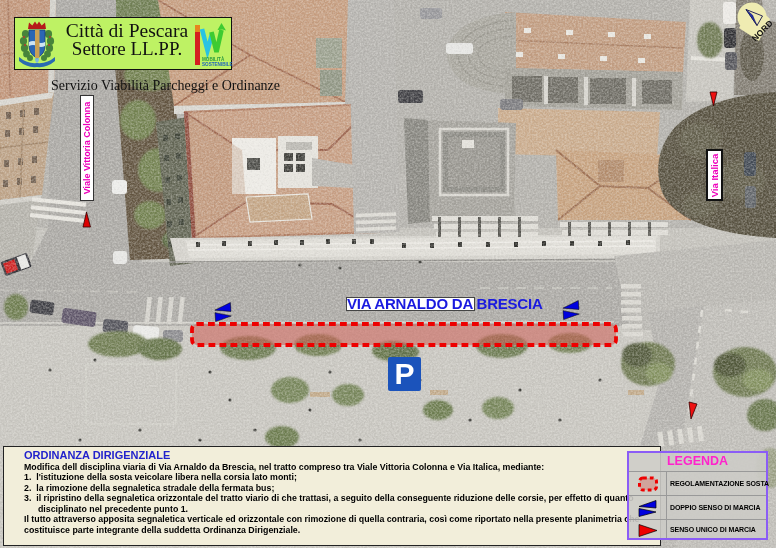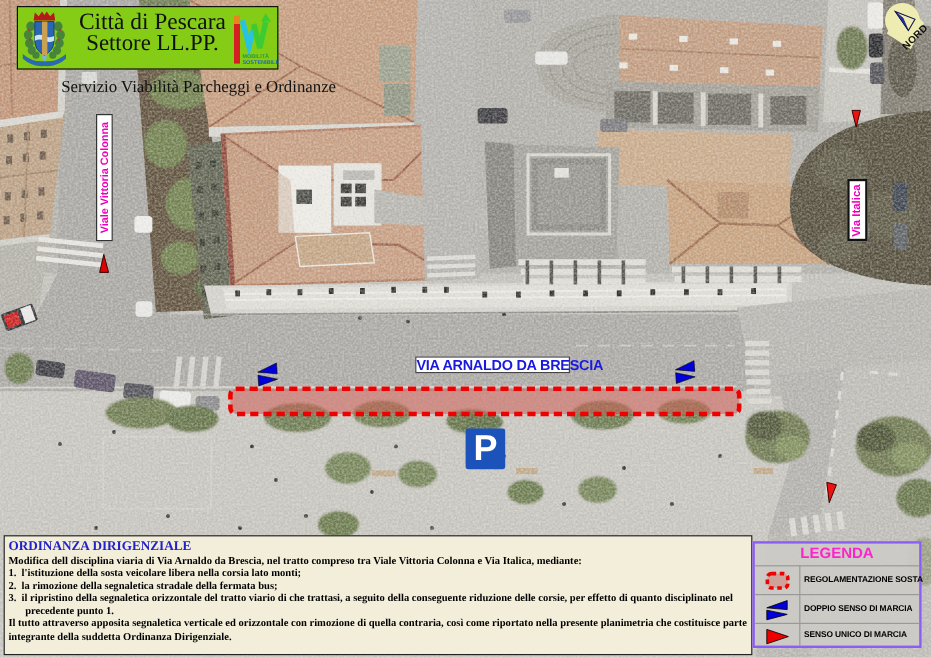--- a/index.html
+++ b/index.html
@@ -378,21 +378,21 @@
   </g>
 
   <rect x="0" y="0" width="776" height="548" filter="url(#nw)" opacity="0.5"></rect>
   <rect x="0" y="0" width="776" height="548" filter="url(#nd)" opacity="0.3"></rect>
 </svg>
 
 <svg class="abs" style="left:185px;top:318px" width="440" height="34" viewBox="0 0 440 34">
   <rect x="7" y="6" width="424" height="21" rx="5" fill="rgba(205,95,85,0.55)" stroke="#ee0000" stroke-width="3.8" stroke-dasharray="6.8 4.2"></rect>
 </svg>
 
-<div class="abs" style="left:346px;top:297px;width:127px;height:12px;background:#fff;border:1px solid #444;color:#1a1adf;font-size:12px;font-weight:bold;text-align:center;line-height:12px;white-space:nowrap;letter-spacing:-0.2px;">VIA ARNALDO DA BRESCIA</div>
+<div class="abs" style="left:346px;top:297px;width:127px;height:12px;background:#fff;border:1px solid #444;color:#1a1adf;font-size:15px;font-weight:bold;text-align:center;line-height:12px;white-space:nowrap;letter-spacing:-0.2px;">VIA ARNALDO DA BRESCIA</div>
 
 <svg class="abs" style="left:212px;top:300px" width="24" height="24" viewBox="0 0 24 24">
   <g transform="rotate(-4 12 12)">
     <polygon points="3,9.5 19,3 19,12" fill="#0000dd" stroke="#000" stroke-width="0.5"></polygon>
     <polygon points="3,12 3,21 19,16.5" fill="#0000dd" stroke="#000" stroke-width="0.5"></polygon>
   </g>
 </svg>
 
 <svg class="abs" style="left:560px;top:298px" width="24" height="24" viewBox="0 0 24 24">
   <g transform="rotate(-4 12 12)">
@@ -424,21 +424,21 @@
 </div>
 
 <svg class="abs" style="left:734px;top:1px" width="42" height="42" viewBox="0 0 42 42">
   <circle cx="18" cy="16" r="14.5" fill="#efecb2"></circle>
   <polygon points="19,2 36,18 25,40 5,27" fill="#efecb2"></polygon>
   <polygon points="12,8.5 28.5,15 23,24.5" fill="#efecb2" stroke="#15154f" stroke-width="0.9"></polygon>
   <polygon points="12,8.5 23,24.5 18.5,14" fill="#2030b0" stroke="#10104a" stroke-width="0.5"></polygon>
   <text x="17" y="38.5" transform="rotate(-45 22 34.5)" font-size="8.4" font-weight="bold" fill="#111" font-family="Liberation Sans,sans-serif" letter-spacing="0.3">NORD</text>
 </svg>
 
-<div class="abs" style="left:14px;top:5px;width:216px;height:51px;background:#84cc16;border:1.5px solid #111;">
+<div class="abs" style="left:14px;top:17px;width:216px;height:51px;background:#bef264;border:1.5px solid #111;">
 
   <svg class="abs" style="left:2px;top:2px" width="40" height="48" viewBox="0 0 40 48">
     <g fill="#47843a">
       <ellipse cx="8.5" cy="14" rx="3.6" ry="4"></ellipse>
           <ellipse cx="6.5" cy="21" rx="3.6" ry="4"></ellipse>
           <ellipse cx="7.5" cy="28" rx="3.6" ry="4"></ellipse>
           <ellipse cx="9.5" cy="34" rx="3.4" ry="3.6"></ellipse>
       <ellipse cx="31.5" cy="14" rx="3.6" ry="4"></ellipse>
           <ellipse cx="33.5" cy="21" rx="3.6" ry="4"></ellipse>
           <ellipse cx="32.5" cy="28" rx="3.6" ry="4"></ellipse>
@@ -470,21 +470,21 @@
     <polygon points="1,3 6,3 6,12 1,10" fill="#e6871e"></polygon>
     <rect x="1" y="10" width="5" height="33" fill="#d42020"></rect>
     <path d="M8,7 L13.5,28.5 L18,12" fill="none" stroke="#29c3e2" stroke-width="4.6"></path>
     <path d="M17.5,10 L22.5,30 L27.5,8" fill="none" stroke="#3ecb31" stroke-width="4.6"></path>
     <polygon points="23.5,8 27.5,1 32,8.5 28.5,7.5" fill="#3ecb31"></polygon>
     <text x="8" y="38.5" font-size="4.6" font-weight="bold" fill="#2a9940" font-family="Liberation Sans,sans-serif">MOBILITÀ</text>
     <text x="8" y="43.5" font-size="4.6" font-weight="bold" fill="#2266bb" font-family="Liberation Sans,sans-serif">SOSTENIBILE</text>
   </svg>
 </div>
 
-<div class="abs" style="left:3px;top:446px;width:616px;height:94px;background:#f2eeda;border:1.5px solid #222;padding:2px 3px;font-size:8.8px;font-weight:bold;color:#000;line-height:10.6px;font-family:Liberation Serif, serif;">
+<div class="abs" style="left:3px;top:446px;width:616px;height:94px;background:#f2eeda;border:1.5px solid #222;padding:2px 20px;font-size:8.8px;font-weight:bold;color:#000;line-height:10.6px;">
   <div style="color:#2222cc;font-size:11px;line-height:12.5px;">ORDINANZA DIRIGENZIALE</div>
   <div>Modifica dell disciplina viaria di Via Arnaldo da Brescia, nel tratto compreso tra Viale Vittoria Colonna e Via Italica, mediante:</div>
   <div style="padding-left:14px;text-indent:-14px;">1.&nbsp;&nbsp;l'istituzione della sosta veicolare libera nella corsia lato monti;</div>
   <div style="padding-left:14px;text-indent:-14px;">2.&nbsp;&nbsp;la rimozione della segnaletica stradale della fermata bus;</div>
   <div style="padding-left:14px;text-indent:-14px;">3.&nbsp;&nbsp;il ripristino della segnaletica orizzontale del tratto viario di che trattasi, a seguito della conseguente riduzione delle corsie, per effetto di quanto disciplinato nel precedente punto 1.</div>
   <div>Il tutto attraverso apposita segnaletica verticale ed orizzontale con rimozione di quella contraria, così come riportato nella presente planimetria che costituisce parte integrante della suddetta Ordinanza Dirigenziale.</div>
 </div>
 
 <div class="abs" style="left:627px;top:451px;width:137px;height:85px;background:rgba(204,203,199,0.9);border:2px solid #8b5cf6;">
   <div style="text-align:center;color:#ff22cc;font-size:12.5px;font-weight:bold;line-height:17px;">LEGENDA</div>

